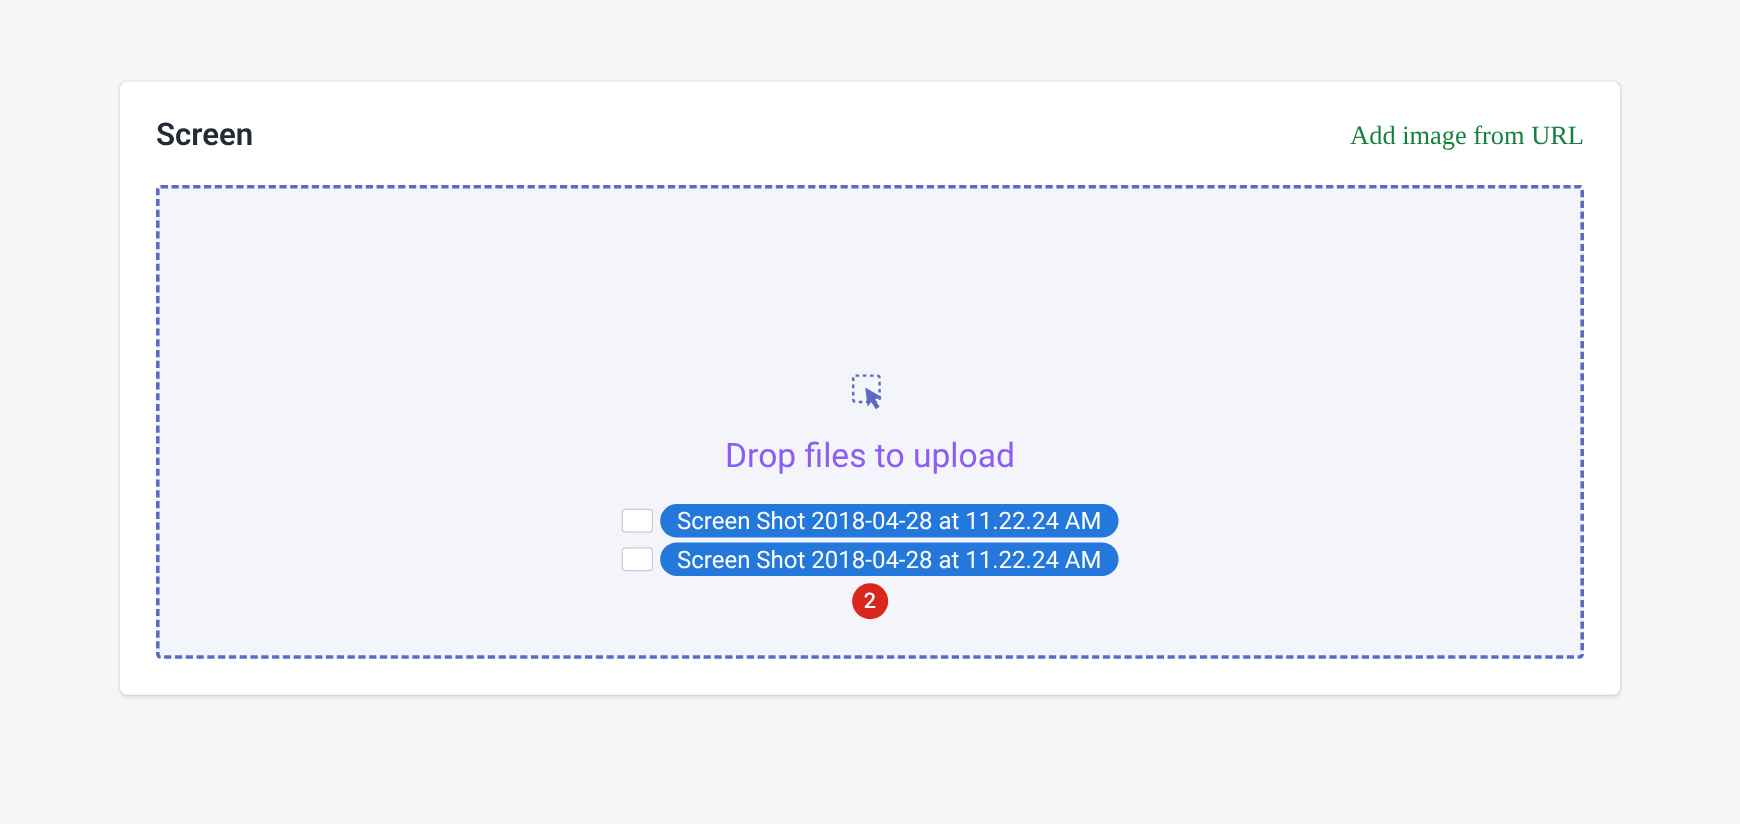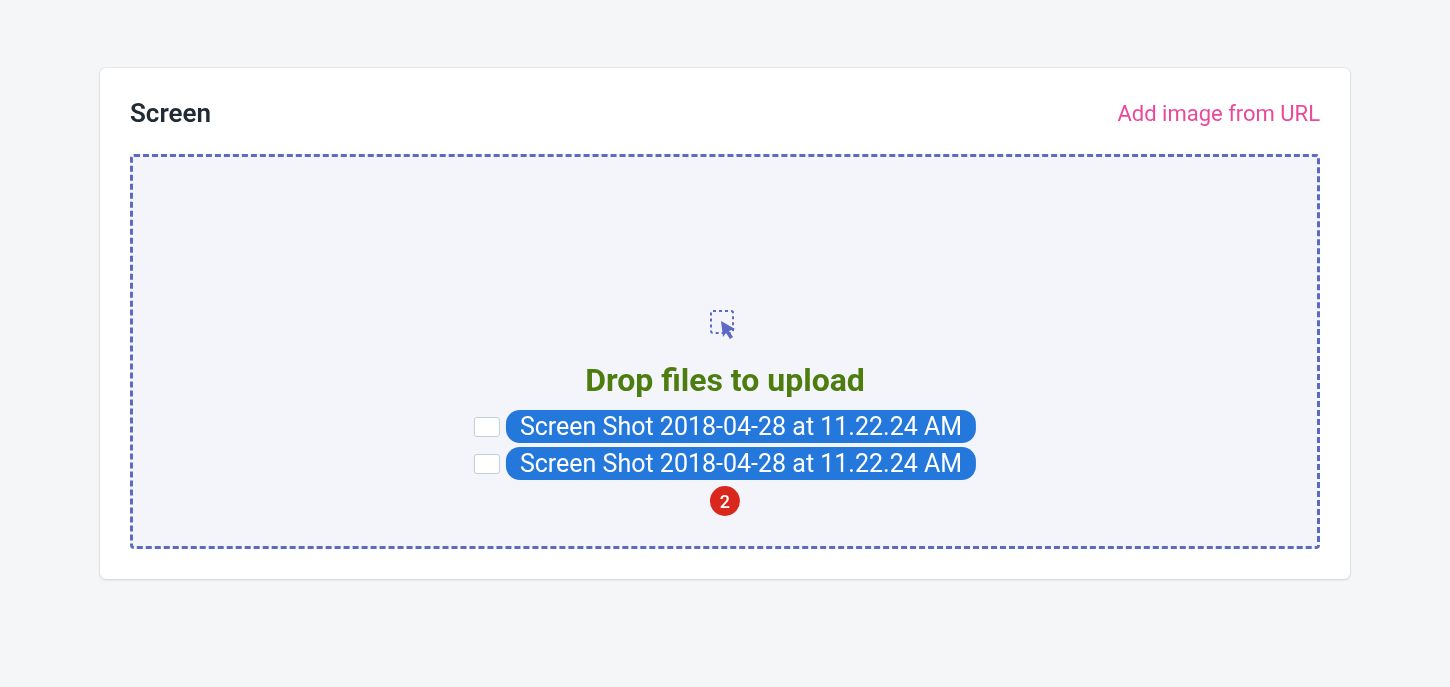--- a/index.html
+++ b/index.html
@@ -22,46 +22,47 @@
     align-items: center;
     margin-bottom: 26px;
   }
   .card-title {
     font-size: 26px;
     font-weight: 600;
     color: #212b36;
   }
   .add-url-link {
     font-size: 22px;
-    color: #ec4899;
+    color: #15803d;
     text-decoration: none;
     cursor: pointer;
+    font-family: Liberation Serif, serif;
   }
   .dropzone {
     border: 3px dashed #5c6ac4;
     background: #f4f5fa;
     border-radius: 4px;
     height: 395px;
     position: relative;
     display: flex;
     flex-direction: column;
     align-items: center;
     justify-content: center;
     cursor: pointer;
   }
   .drop-icon {
     width: 40px;
     height: 40px;
     margin-bottom: 16px;
     color: #5c6ac4;
   }
   .drop-text {
-    font-size: 32px;
-    color: #4d7c0f;
-    font-weight: 700;
+    font-size: 28px;
+    color: #8b5cf6;
+    font-weight: 400;
   }
   .drag-ghost {
     position: absolute;
     left: 50%;
     transform: translateX(-50%);
     bottom: 30px;
     display: flex;
     flex-direction: column;
     align-items: center;
     gap: 4px;
@@ -75,21 +76,21 @@
   .ghost-thumb {
     width: 26px;
     height: 20px;
     background: #ffffff;
     border: 1px solid #c4cdd5;
     border-radius: 3px;
   }
   .ghost-pill {
     background: #2478dc;
     color: #ffffff;
-    font-size: 25px;
+    font-size: 20px;
     font-weight: 400;
     padding: 2px 14px;
     border-radius: 14px;
     white-space: nowrap;
   }
   .badge {
     background: #d9271e;
     color: #ffffff;
     width: 30px;
     height: 30px;

